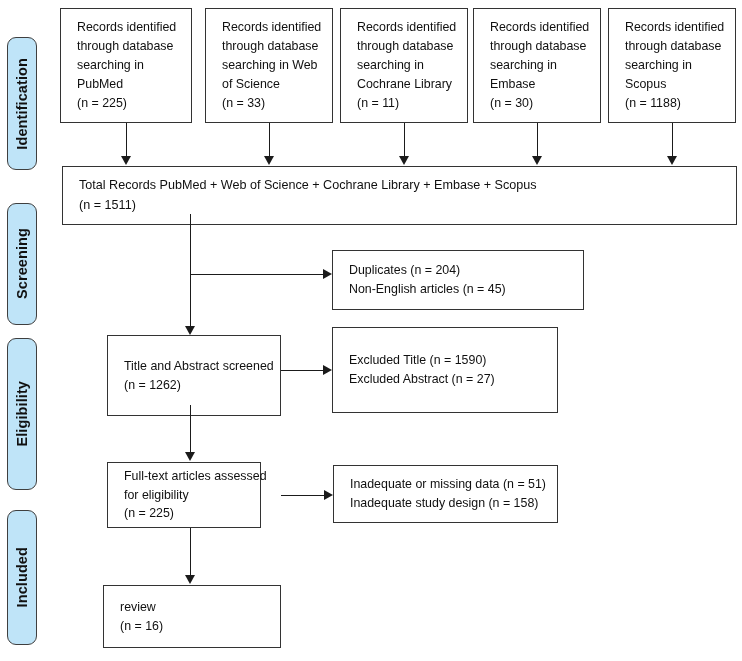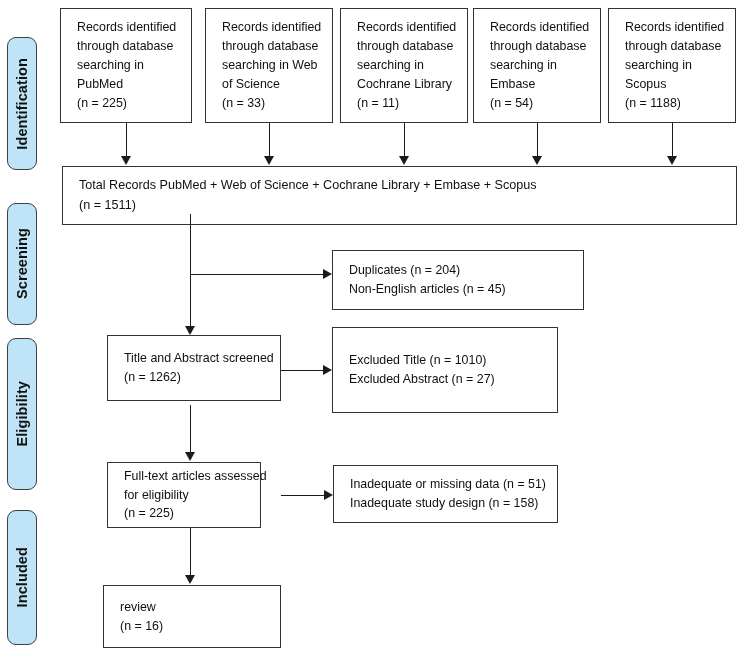--- a/index.html
+++ b/index.html
@@ -121,21 +121,21 @@
     <span class="ln">searching in</span>
     <span class="ln">Cochrane Library</span>
     <span class="ln">(n = 11)</span>
   </div>
 
   <div class="fbox" style="left:473px; top:8px; width:128px; height:115px;">
     <span class="ln">Records identified</span>
     <span class="ln">through database</span>
     <span class="ln">searching in</span>
     <span class="ln">Embase</span>
-    <span class="ln">(n = 54)</span>
+    <span class="ln">(n = 30)</span>
   </div>
 
   <div class="fbox" style="left:608px; top:8px; width:128px; height:115px;">
     <span class="ln">Records identified</span>
     <span class="ln">through database</span>
     <span class="ln">searching in</span>
     <span class="ln">Scopus</span>
     <span class="ln">(n = 1188)</span>
   </div>
 
@@ -163,30 +163,30 @@
   <div class="arrow-down" style="left:185px; top:326px;"></div>
 
   <div class="hline" style="left:190px; top:274px; width:134px;"></div>
   <div class="arrow-right" style="left:323px; top:269px;"></div>
 
   <div class="fbox" style="left:332px; top:250px; width:252px; height:60px;">
     <span class="ln">Duplicates (n = 204)</span>
     <span class="ln">Non-English articles (n = 45)</span>
   </div>
 
-  <div class="fbox" style="left:107px; top:335px; width:174px; height:66px;">
+  <div class="fbox" style="left:107px; top:335px; width:174px; height:81px;">
     <span class="ln">Title and Abstract screened</span>
     <span class="ln">(n = 1262)</span>
   </div>
 
   <div class="hline" style="left:281px; top:370px; width:43px;"></div>
   <div class="arrow-right" style="left:323px; top:365px;"></div>
 
   <div class="fbox" style="left:332px; top:327px; width:226px; height:86px;">
-    <span class="ln">Excluded Title (n = 1010)</span>
+    <span class="ln">Excluded Title (n = 1590)</span>
     <span class="ln">Excluded Abstract (n = 27)</span>
   </div>
 
   <div class="vline" style="left:190px; top:405px; height:48px;"></div>
   <div class="arrow-down" style="left:185px; top:452px;"></div>
 
   <div class="fbox" style="left:107px; top:462px; width:154px; height:66px;">
     <span class="ln">Full-text articles assessed</span>
     <span class="ln">for eligibility</span>
     <span class="ln">(n = 225)</span>

